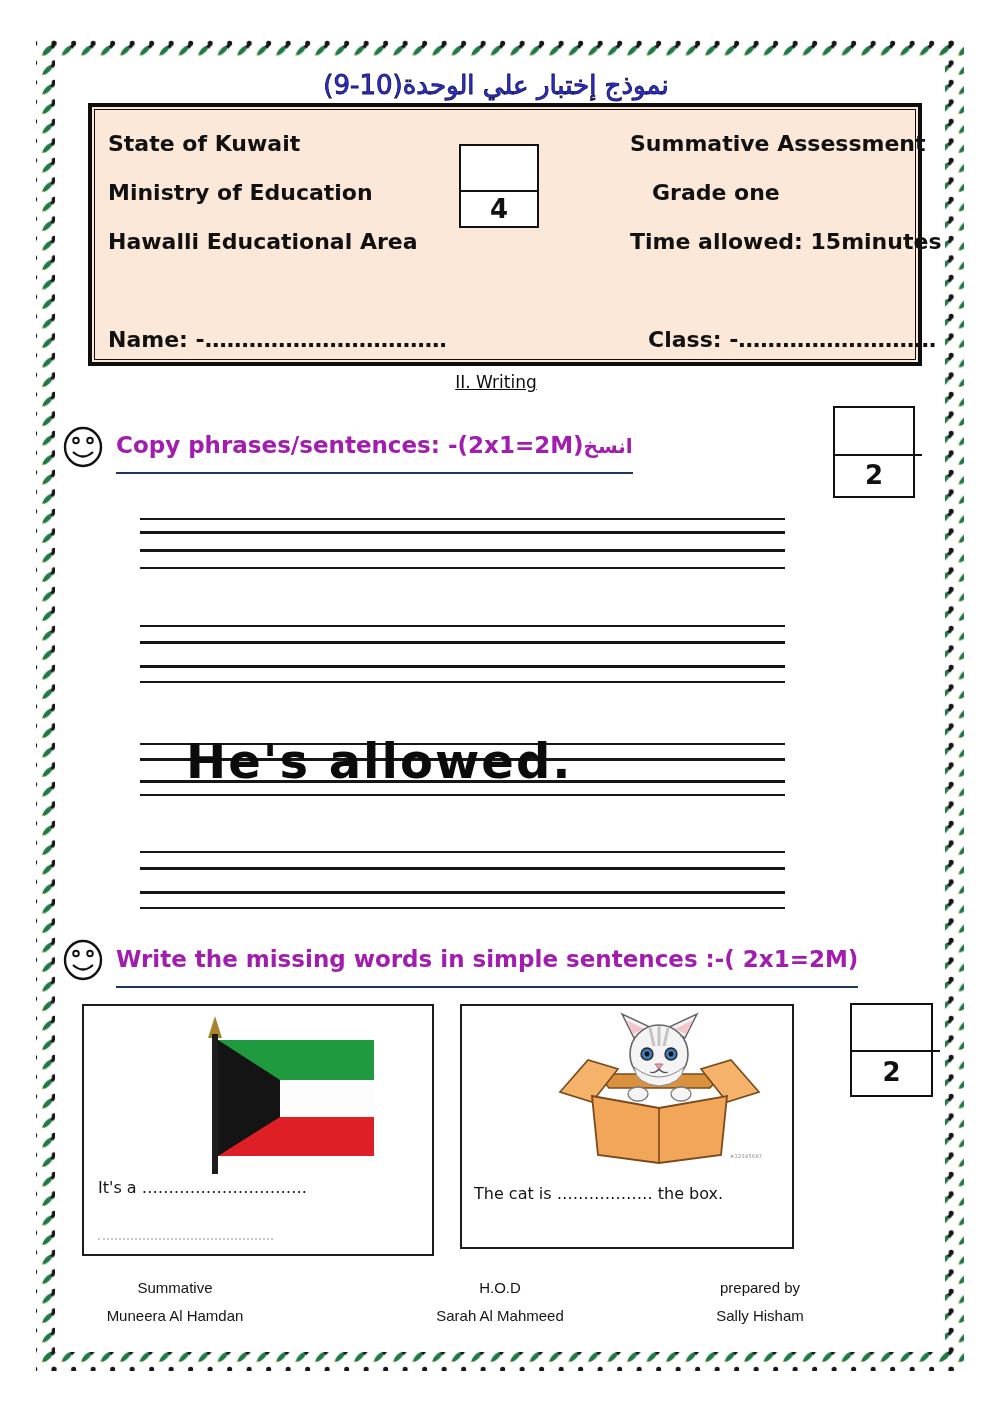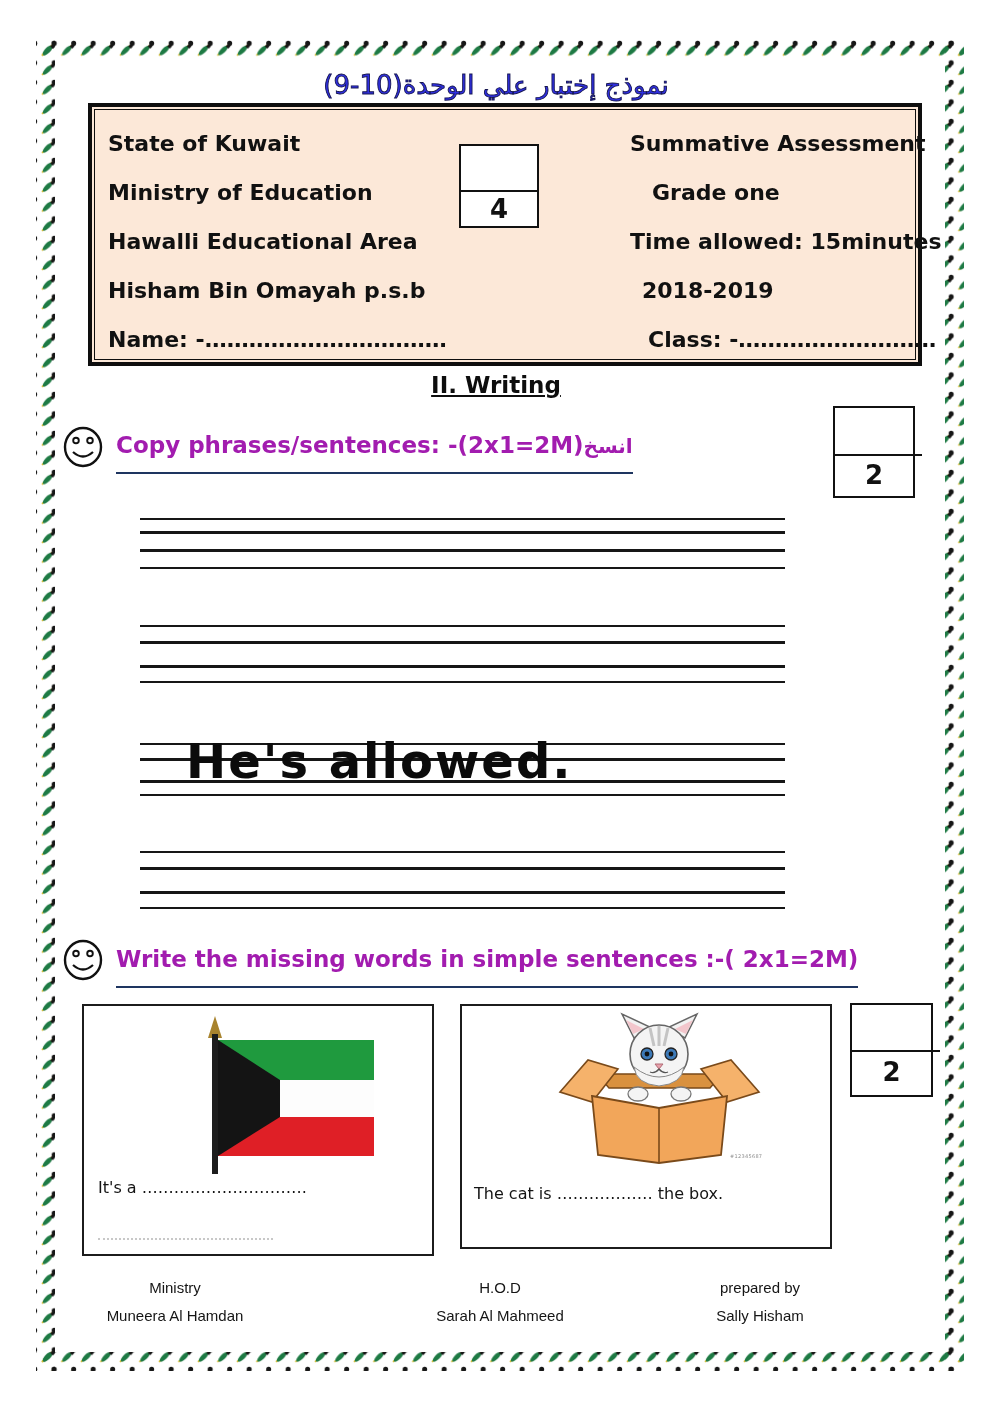--- a/index.html
+++ b/index.html
@@ -28,21 +28,21 @@
   .hrow.r4 .r{left:556px;}
 
   
   .score-box{position:absolute;background:#fff;border:2.5px solid #111;box-sizing:border-box;}
   .score-div{position:absolute;left:-2px;right:-9px;height:0;border-top:2.5px solid #111;}
   .score-num{position:absolute;left:0;right:0;text-align:center;
     font-size:26px;font-weight:bold;color:#111;}
 
   
   .section-title{position:absolute;left:0;top:372px;width:100%;text-align:center;
-    font-size:23px;font-weight:bold;text-decoration:underline;color:#0d0d0d;}
+    font-size:17px;font-weight:normal;text-decoration:underline;color:#0d0d0d;}
   .prompt{position:absolute;font-size:23px;font-weight:bold;color:#a21caf;
     border-bottom:2.5px solid #1e3560;padding-bottom:14px;white-space:nowrap;}
   .prompt .ar{font-size:20px;}
 
   
   .rule{position:absolute;left:140px;width:645px;height:0;border-top:2px solid #161616;}
   .rule.thick{border-top-width:3px;}
   .copy-word{position:absolute;font-size:48px;font-weight:700;letter-spacing:2px;
     color:#0b0b0b;white-space:nowrap;}
 
@@ -86,24 +86,20 @@
       <span class="r">Summative Assessment</span>
     </div>
     <div class="hrow r1" style="top:73px;">
       <span class="l">Ministry of Education</span>
       <span class="r">Grade one</span>
     </div>
     <div class="hrow r2" style="top:122px;">
       <span class="l">Hawalli Educational Area</span>
       <span class="r">Time allowed: 15minutes</span>
     </div>
-    <div class="hrow r3" style="top:171px;">
-      <span class="l">Hisham Bin Omayah p.s.b</span>
-      <span class="r">2018-2019</span>
-    </div>
     <div class="hrow r4" style="top:220px;">
       <span class="l">Name: -……………………………</span>
       <span class="r">Class: -………………………</span>
     </div>
 
     <div class="score-box" style="left:367px;top:37px;width:80px;height:84px;">
       <div class="score-div" style="top:44px;right:-2px;"></div>
       <div class="score-num" style="top:48px;">4</div>
     </div>
   </div>
@@ -162,21 +158,21 @@
       <rect x="80" y="18" width="6" height="140" fill="#1d1d1d"></rect>
       <rect x="86" y="24" width="156" height="40" fill="#1f9a3e"></rect>
       <rect x="86" y="64" width="156" height="37" fill="#fdfdfd"></rect>
       <rect x="86" y="101" width="156" height="39" fill="#df1f26"></rect>
       <polygon points="86,24 148,64 148,101 86,140" fill="#141414"></polygon>
     </svg>
     <div class="caption" style="left:14px;top:172px;">It's a ………………………….</div>
     <div class="scan-dots" style="left:14px;top:232px;width:175px;"></div>
   </div>
 
-  <div class="pic-box" style="left:460px;top:1004px;width:372px;height:245px;">
+  <div class="pic-box" style="left:460px;top:1004px;width:334px;height:245px;">
     <svg style="position:absolute;left:80px;top:6px;" width="235" height="152" viewBox="0 0 235 152">
 
       <polygon points="55,62 180,62 168,76 67,76" fill="#d9913f" stroke="#7a4a1a" stroke-width="1.5"></polygon>
 
       <polygon points="92,26 80,2 110,16" fill="#f2f2f2" stroke="#666" stroke-width="1.5"></polygon>
       <polygon points="143,26 155,2 125,16" fill="#f2f2f2" stroke="#666" stroke-width="1.5"></polygon>
       <polygon points="91,22 84,8 102,17" fill="#f3c6cc"></polygon>
       <polygon points="144,22 151,8 133,17" fill="#f3c6cc"></polygon>
 
       <circle cx="117" cy="42" r="29" fill="#f4f4f4" stroke="#666" stroke-width="1.6"></circle>
@@ -202,21 +198,21 @@
     <div class="watermark" style="left:268px;top:147px;">#12345687</div>
     <div class="caption" style="left:12px;top:178px;">The cat is ……………… the box.</div>
   </div>
 
   <div class="score-box" style="left:850px;top:1003px;width:83px;height:94px;">
     <div class="score-div" style="top:45px;"></div>
     <div class="score-num" style="top:52px;">2</div>
   </div>
 
   <div class="foot-col" style="left:60px;">
-    <div>Ministry</div>
+    <div>Summative</div>
     <div>Muneera Al Hamdan</div>
   </div>
   <div class="foot-col" style="left:385px;">
     <div>H.O.D</div>
     <div>Sarah Al Mahmeed</div>
   </div>
   <div class="foot-col" style="left:645px;">
     <div>prepared by</div>
     <div>Sally Hisham</div>
   </div>

